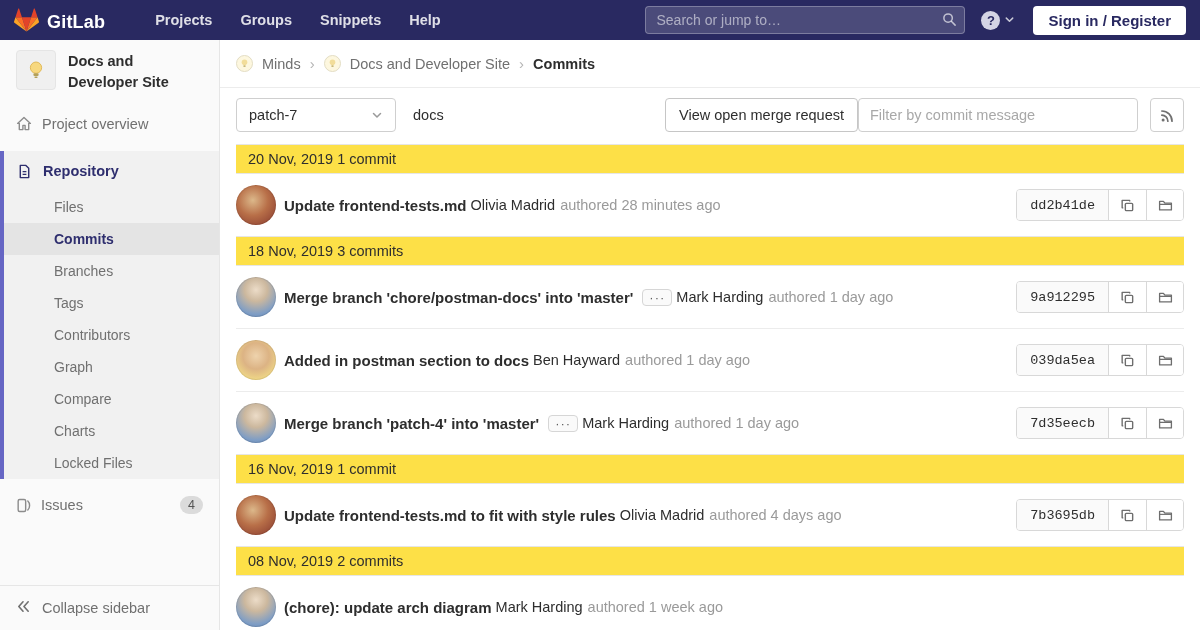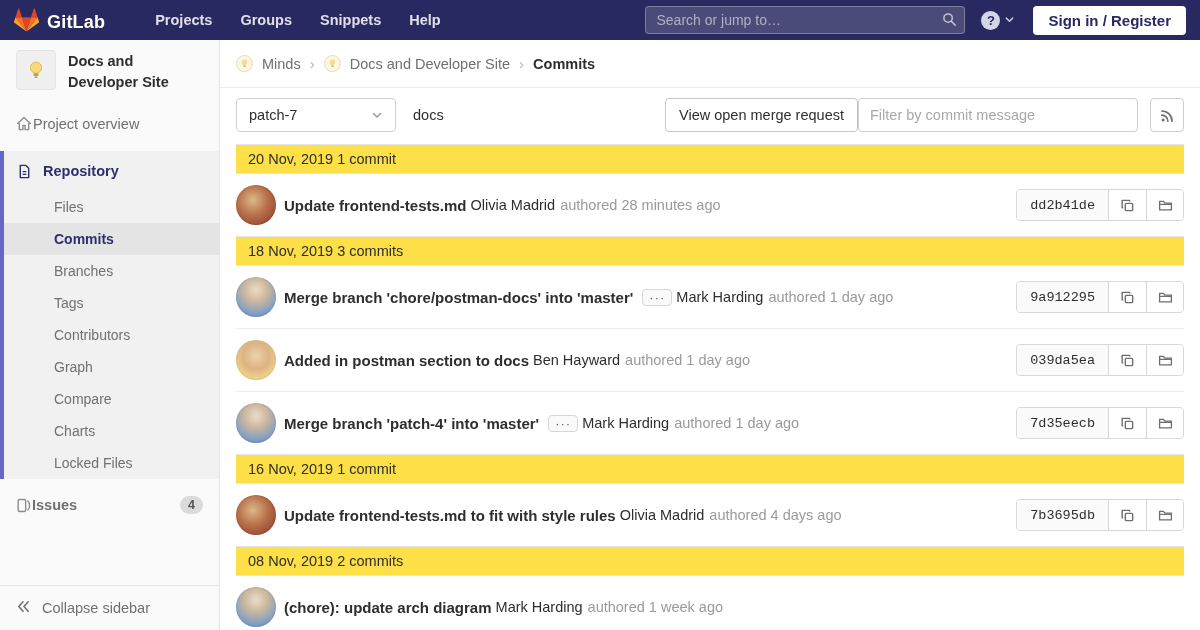--- a/index.html
+++ b/index.html
@@ -27,30 +27,30 @@
   .signin-btn { background:#fff; color:#292961; font-size:15px; font-weight:700; border:none;
     border-radius:4px; padding:6px 15px; }
 
   
   .sidebar { position:fixed; top:40px; left:0; bottom:0; width:220px; background:#fafafa;
     border-right:1px solid #e6e6e6; z-index:10; }
   .project-head { display:flex; gap:12px; padding:10px 16px 12px; align-items:flex-start; }
   .project-avatar { width:40px; height:40px; border-radius:4px; background:#f0f0f0;
     border:1px solid #e5e5e5; display:flex; align-items:center; justify-content:center; flex:0 0 40px; }
   .project-title { font-size:14.5px; font-weight:700; color:#2e2e2e; line-height:1.45; padding-top:1px; }
-  .side-item { display:flex; align-items:center; gap:1px; padding:11px 16px; color:#707070;
+  .side-item { display:flex; align-items:center; gap:10px; padding:11px 16px; color:#707070;
     font-size:14.5px; cursor:pointer; }
   .side-item .ic { color:#8c8c8c; display:flex; }
   .repo-section { margin-top:8px; background:#f1f1f1; border-left:4px solid #6666c4; }
   .repo-head { display:flex; align-items:center; gap:11px; padding:12px 16px 12px 13px;
     color:#2e2e6e; font-size:14.5px; font-weight:700; cursor:pointer; }
   .repo-head .ic { color:#2e2e6e; display:flex; }
   .repo-sub a { display:block; padding:8px 16px 8px 50px; color:#707070; font-size:14px; }
   .repo-sub a.active { background:#e4e4e4; color:#2e2e6e; font-weight:700; }
-  .issues-item { margin-top:6px;font-weight:bold; }
+  .issues-item { margin-top:6px; }
   .count-badge { margin-left:auto; background:#dbdbdb; color:#555; border-radius:10px;
     font-size:12.5px; padding:2px 8px; }
   .collapse-row { position:absolute; bottom:0; left:0; right:0; border-top:1px solid #e6e6e6;
     display:flex; align-items:center; gap:11px; padding:13px 16px; color:#707070; font-size:14.5px; cursor:pointer; }
 
   
   .content { margin-left:220px; margin-top:40px; }
   .breadcrumbs { height:48px; display:flex; align-items:center; gap:9px; padding:0 16px;
     border-bottom:1px solid #ececec; font-size:14.5px; color:#707070; }
   .mini-avatar { width:17px; height:17px; border-radius:50%; background:#fdf7df;

